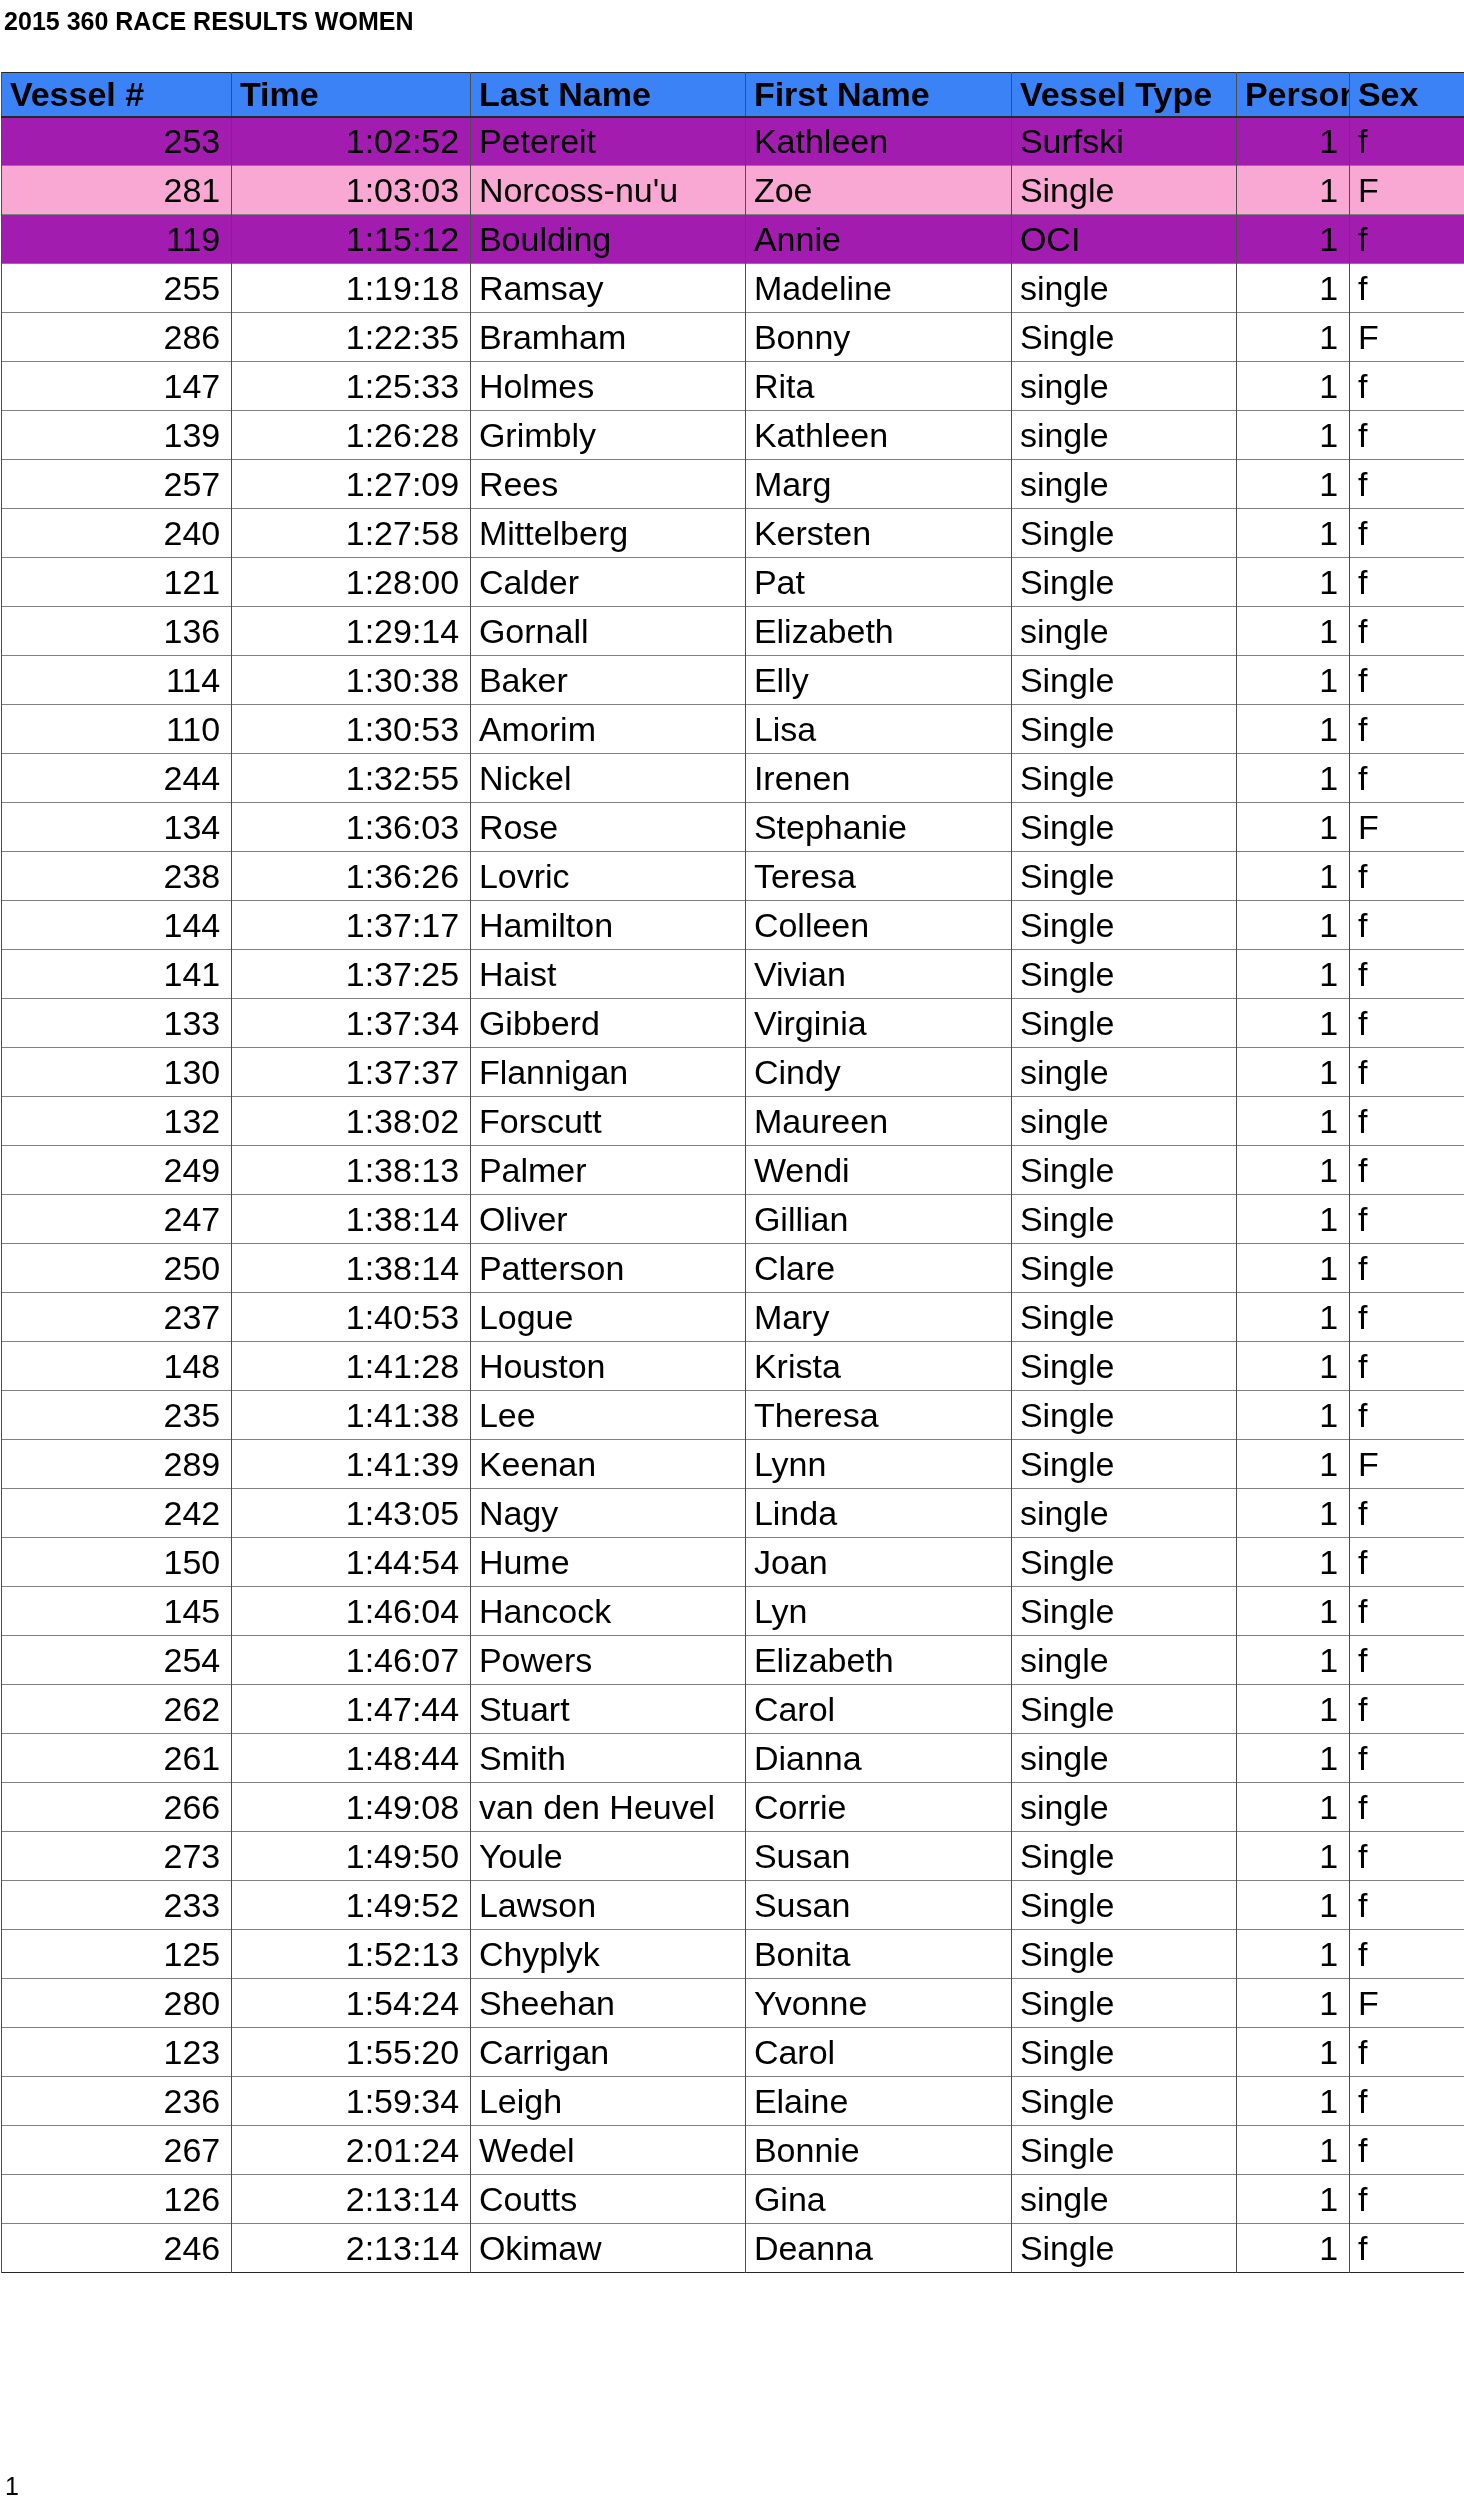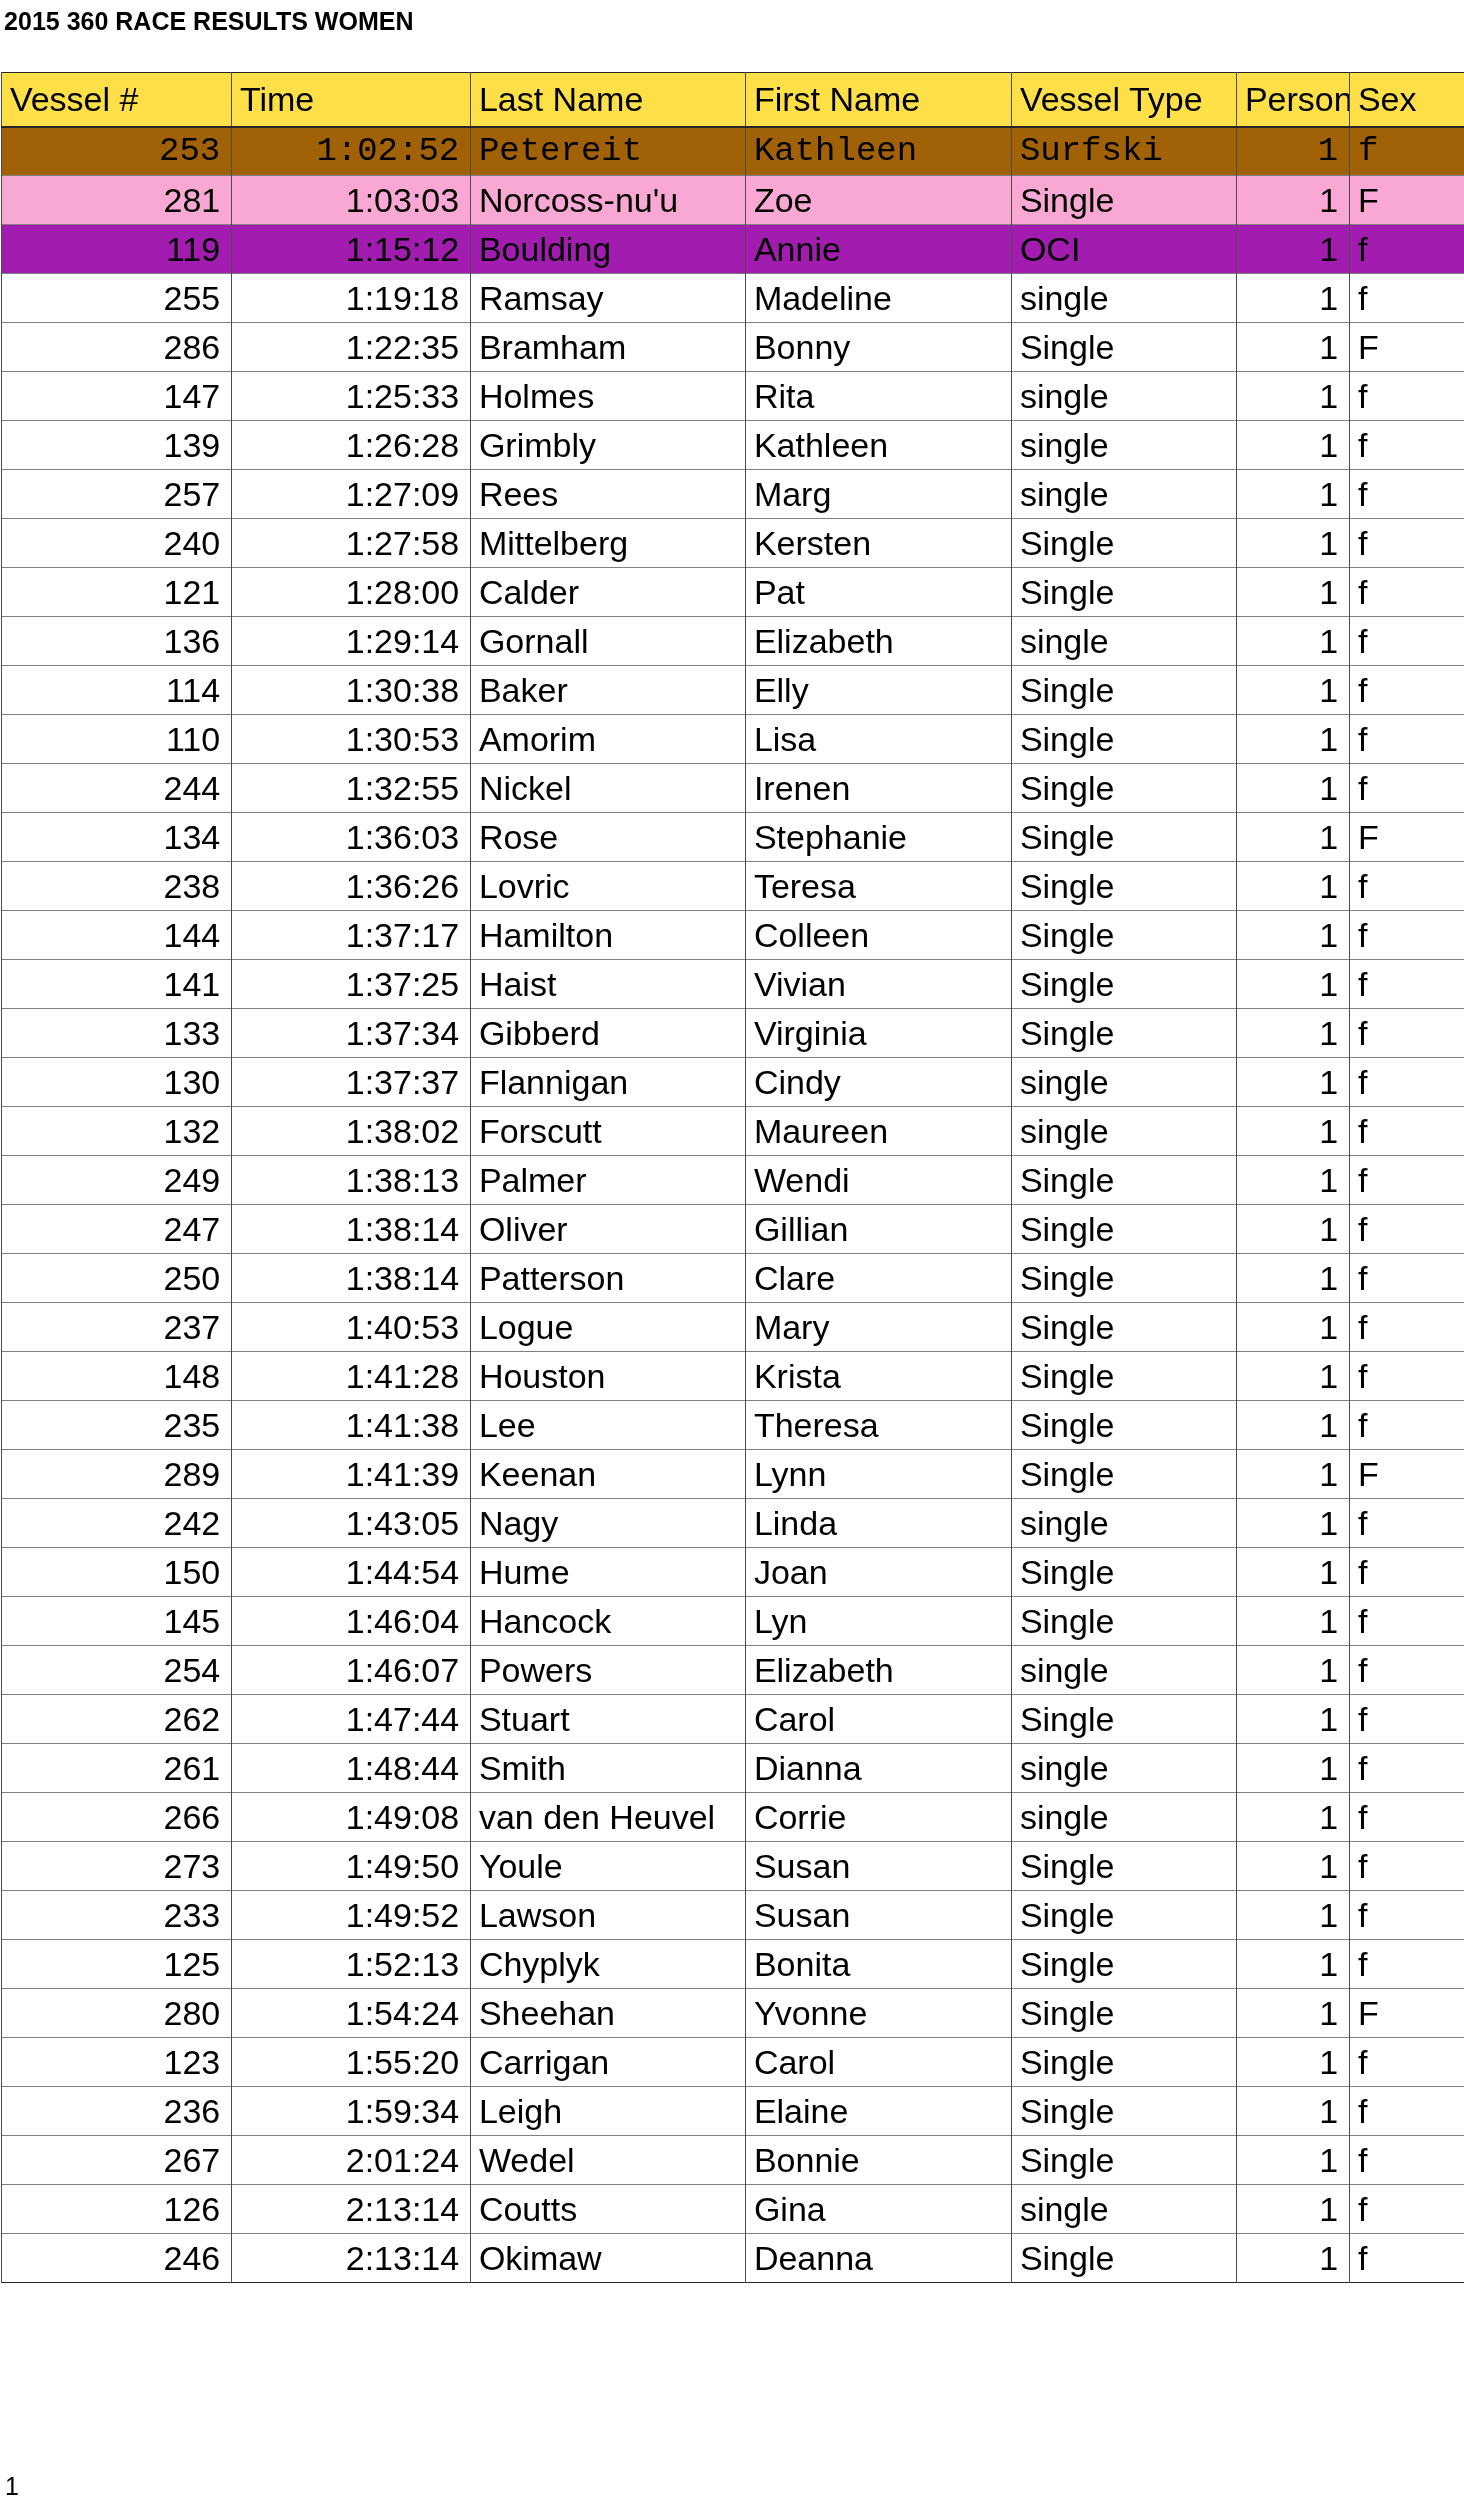--- a/index.html
+++ b/index.html
@@ -37,26 +37,26 @@
     border-left: 1.6px solid #4d4d4d;
     border-right: 1.6px solid #4d4d4d;
     overflow: hidden;
     white-space: nowrap;
     font-size: 34px;
     height: 49px;
     vertical-align: middle;
     padding: 0;
   }
   thead th {
-    font-weight: 400;
+    font-weight: 700;
     text-align: left;
     padding-left: 8.1px;
-    height: 54px;
+    height: 44px;
     border-bottom: 2.4px solid #262626;
-    background: #fde047;
+    background: #3b82f6;
   }
   tbody tr { border-top: 0.8px solid #808080; }
   tbody tr:first-child { border-top: none; }
   td.al { text-align: left;  padding-left: 8.1px; }
   td.ar { text-align: right; padding-right: 10.6px; }
   .page-number {
     position: absolute;
     left: 4.9px; top: 2472px;
     font-size: 25px;
     font-weight: 400;
@@ -82,21 +82,21 @@
         <th>Vessel #</th>
         <th>Time</th>
         <th>Last Name</th>
         <th>First Name</th>
         <th>Vessel Type</th>
         <th>Person</th>
         <th>Sex</th>
       </tr>
   </thead>
   <tbody>
-      <tr style="background: #a16207; font-family: Liberation Mono, monospace;">
+      <tr style="background: #a21caf;">
         <td class="ar">253</td>
         <td class="ar">1:02:52</td>
         <td class="al">Petereit</td>
         <td class="al">Kathleen</td>
         <td class="al">Surfski</td>
         <td class="ar">1</td>
         <td class="al">f</td>
       </tr>
       <tr style="background: #f9a8d4;">
         <td class="ar">281</td>

